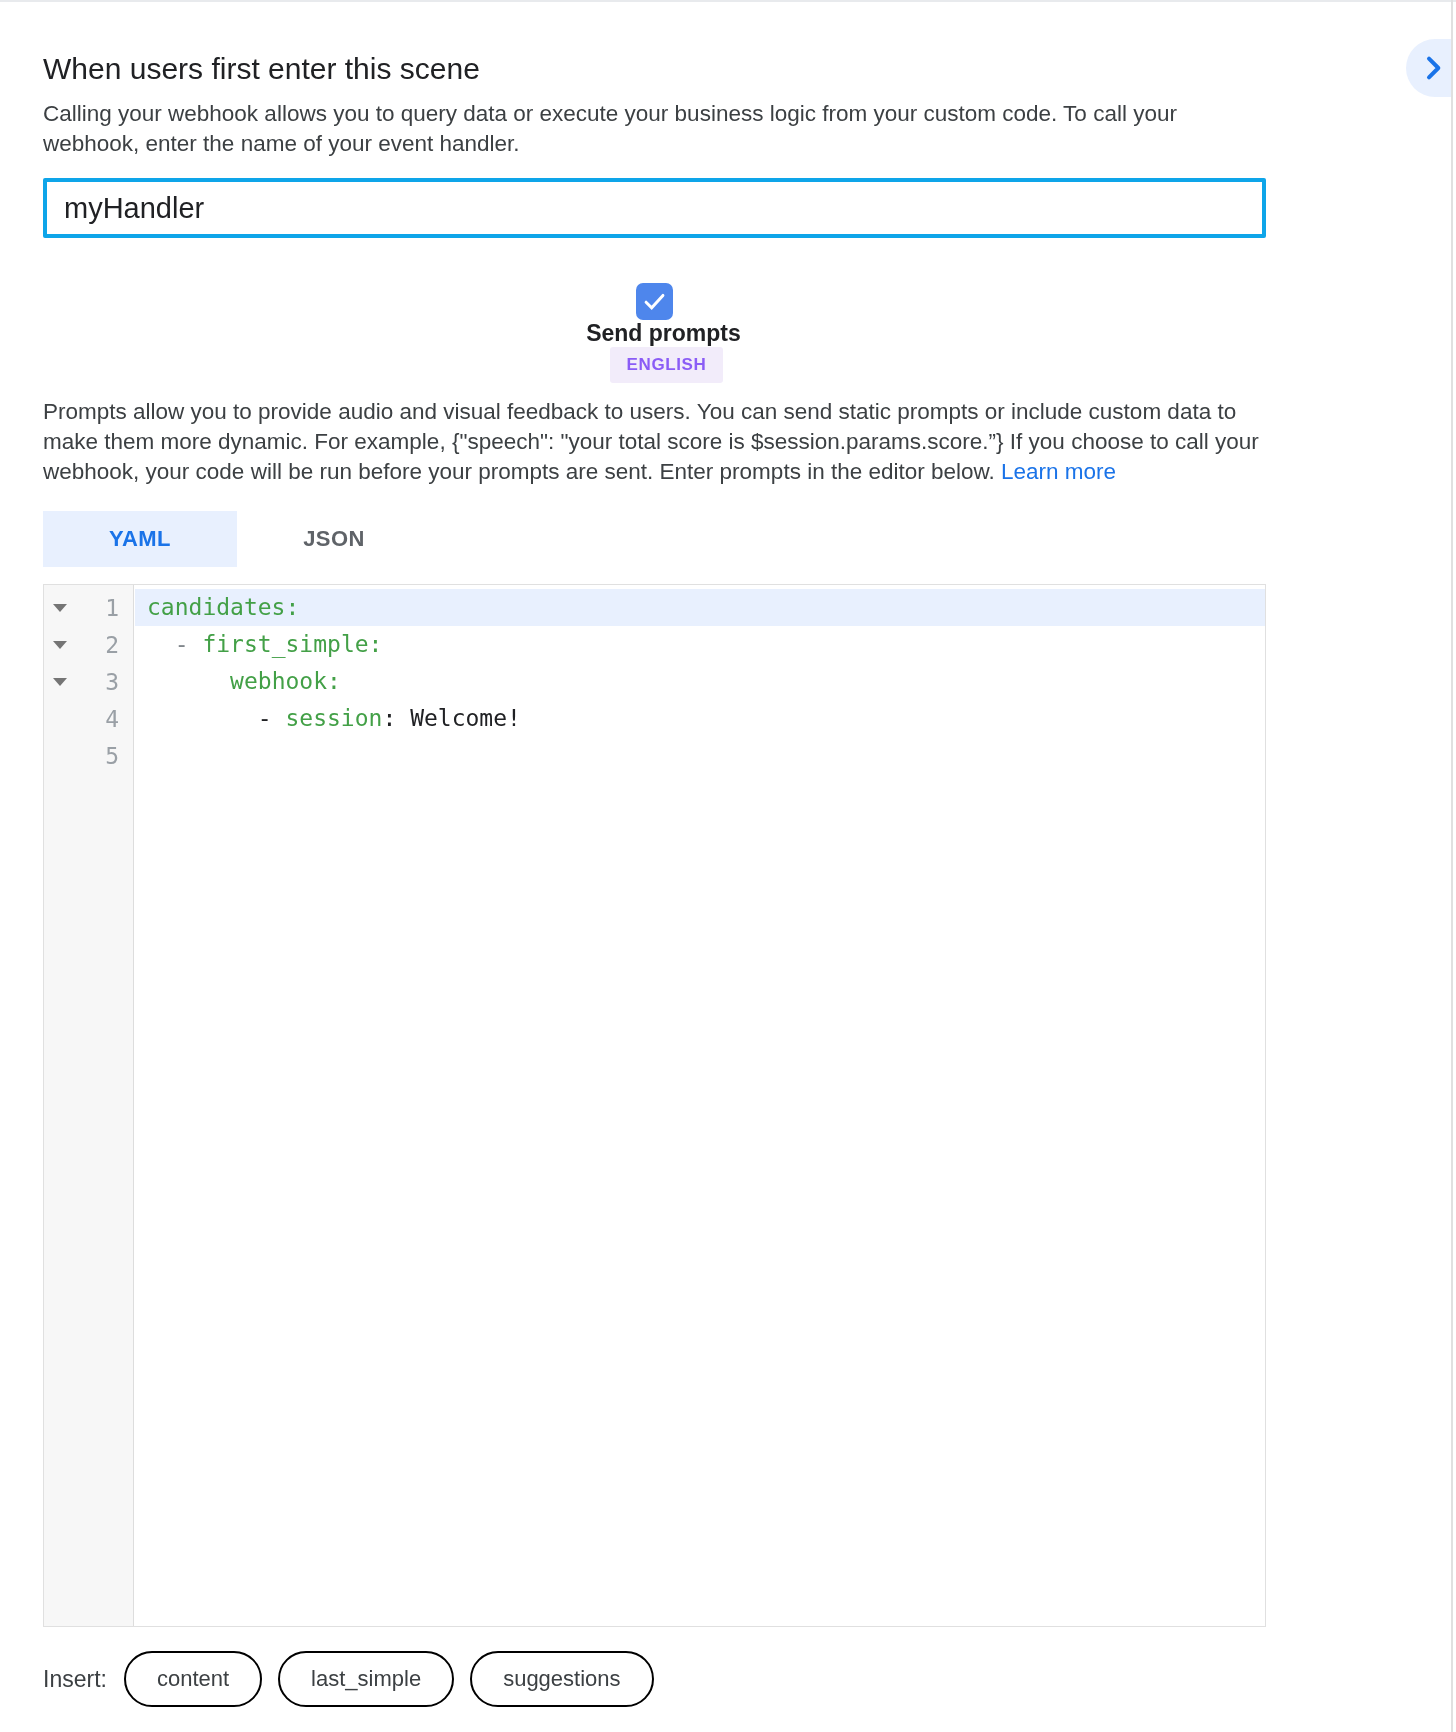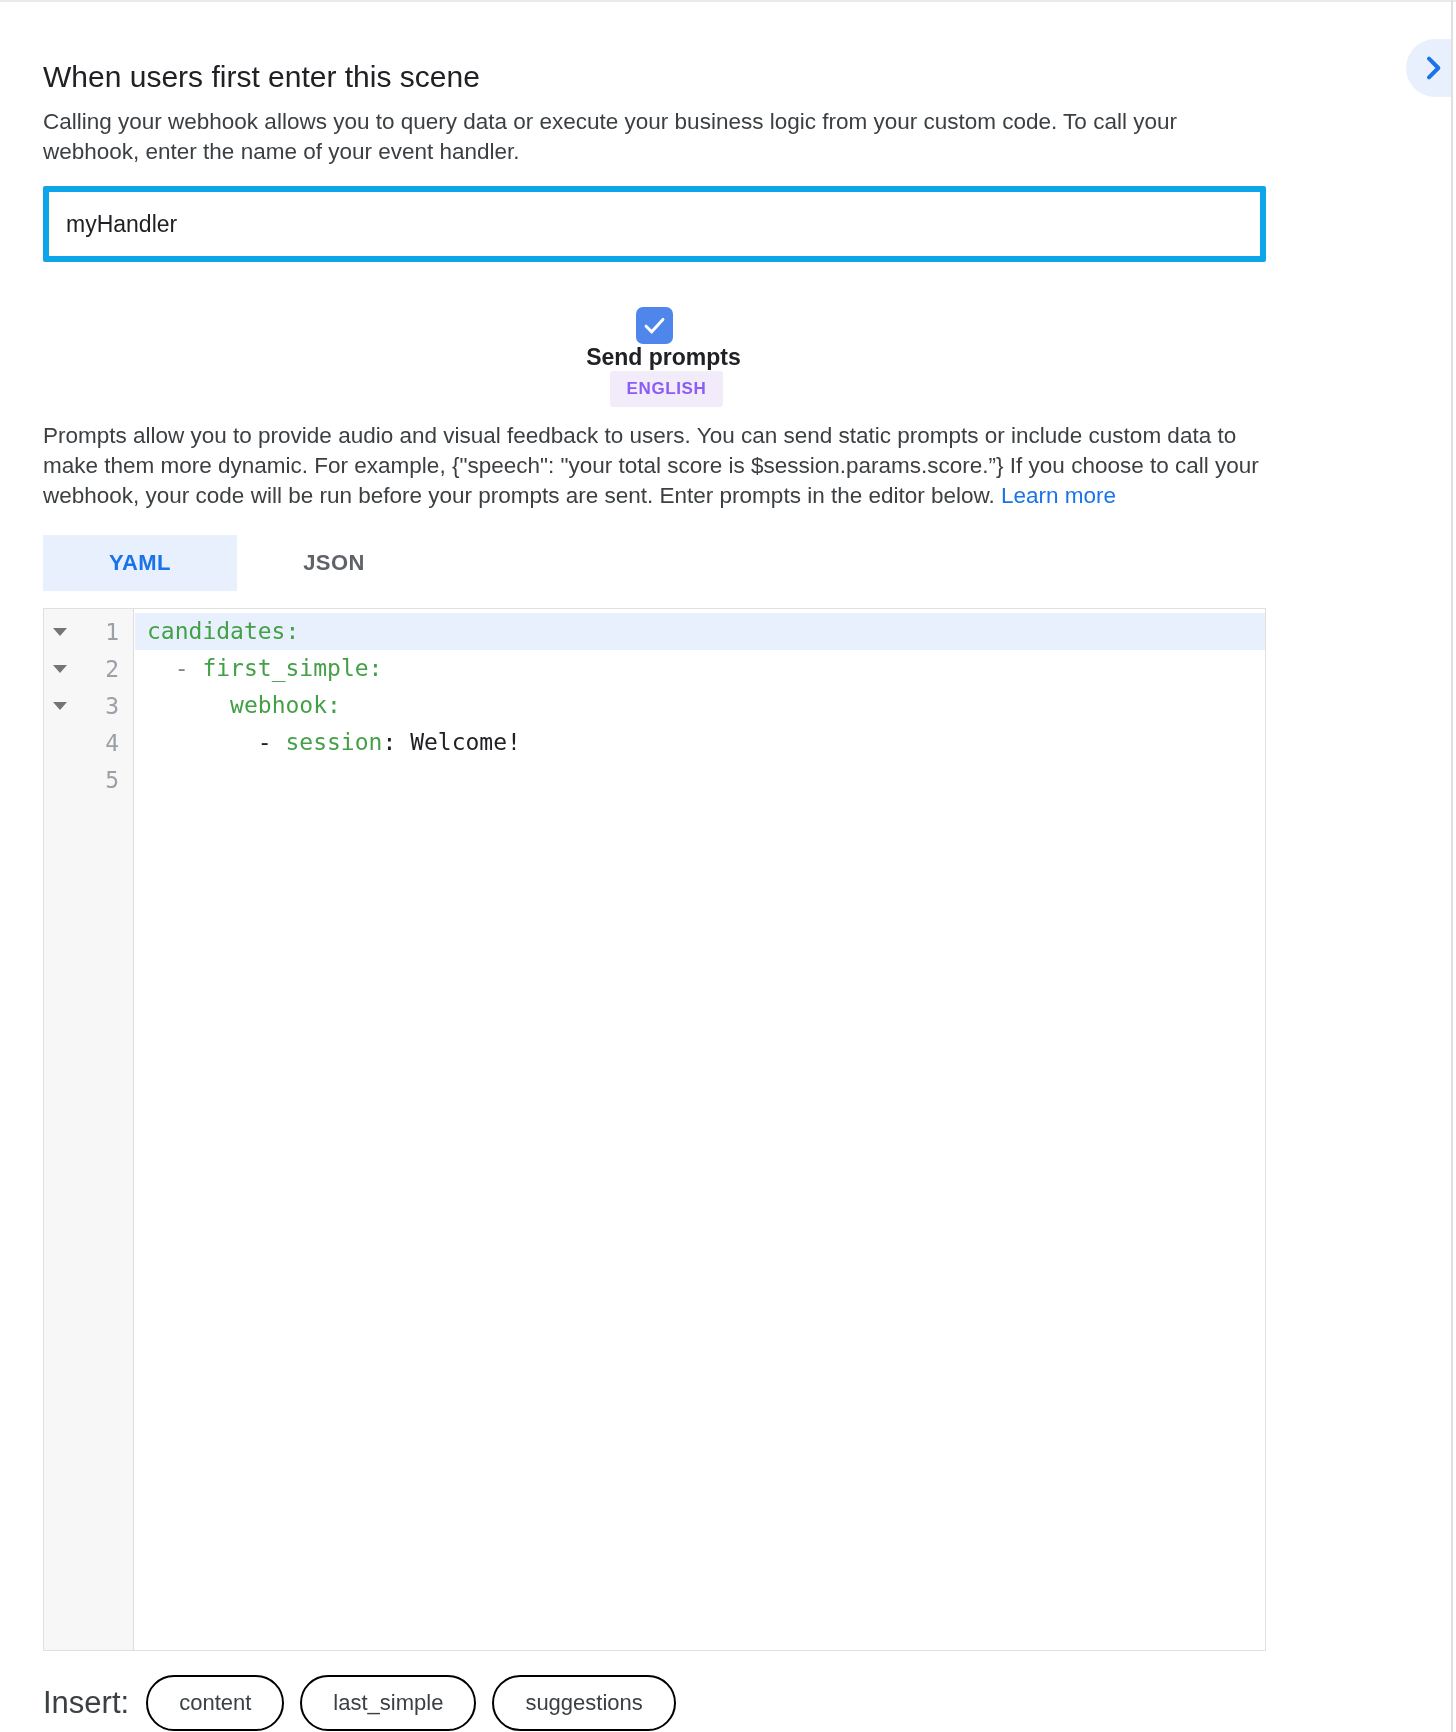--- a/index.html
+++ b/index.html
@@ -4,41 +4,41 @@
 <style>
   * { box-sizing: border-box; margin: 0; padding: 0; }
   html, body { width: 1456px; height: 1732px; background: #ffffff; font-family: "Liberation Sans", sans-serif; overflow: hidden; }
   .top-line { position: absolute; top: 0; left: 0; width: 1456px; height: 2px; background: #e8eaed; }
   .right-line { position: absolute; top: 0; right: 3px; width: 2px; height: 1732px; background: #e0e0e0; }
 
   .collapse-btn { position: absolute; top: 39px; right: 5px; width: 45px; height: 58px;
     background: #e8f0fe; border: none; border-radius: 29px 0 0 29px; cursor: pointer;
     display: flex; align-items: center; justify-content: center; padding-left: 8px; }
 
-  .content { position: absolute; left: 43px; top: 12px; width: 1223px; }
+  .content { position: absolute; left: 43px; top: 4px; width: 1223px; }
 
   .page-title { margin-top: 46px; font-size: 30px; font-weight: 400; color: #202124; line-height: 38px; }
 
   .check-row { display: flex; align-items: center; }
   .row-webhook { margin-top: 42px; }
   .row-prompts { margin-top: 45px; flex-direction: column; }
   .checkbox { width: 37px; height: 37px; background: #4e86ec; border-radius: 7px; flex: 0 0 auto;
     display: flex; align-items: center; justify-content: center; cursor: pointer; }
   .check-label { margin-left: 18px; font-size: 23px; font-weight: 700; color: #202124; }
 
   .badge { margin-left: 24px; background: #f2ecfa; color: #8b5cf6; font-size: 17px; font-weight: 700;
     letter-spacing: 0.6px; padding: 8px 17px; border-radius: 3px; }
 
   .desc { font-size: 22.5px; line-height: 30px; color: #3c4043; }
   .desc-webhook { margin-top: 11px; }
   .desc-prompts { margin-top: 14px; }
   .learn-more { color: #1a73e8; text-decoration: none; cursor: pointer; }
 
-  .handler-input { margin-top: 19px; width: 1223px; height: 76px; border: 6px solid #0ea5e9; border-radius: 2px;
-    font-size: 23px; color: #202124; padding: 0 17px; font-family: "Liberation Sans", sans-serif; outline: none; display: block; }
+  .handler-input { margin-top: 19px; width: 1223px; height: 60px; border: 4px solid #0ea5e9; border-radius: 2px;
+    font-size: 29px; color: #202124; padding: 0 17px; font-family: "Liberation Sans", sans-serif; outline: none; display: block; }
 
   .tabs { margin-top: 24px; display: flex; }
   .tab { width: 194px; height: 56px; display: flex; align-items: center; justify-content: center;
     font-size: 22px; font-weight: 700; letter-spacing: 0.4px; color: #5f6368; cursor: pointer; }
   .tab.active { background: #e8f0fe; color: #1a73e8; }
 
   .editor { margin-top: 17px; position: relative; width: 1223px; height: 1043px;
     border: 1px solid #e0e0e0; background: #ffffff; }
   .gutter { position: absolute; left: 0; top: 0; bottom: 0; width: 90px; background: #f7f7f7;
     border-right: 1px solid #dddddd; padding-top: 4px; }
@@ -50,21 +50,21 @@
     font-family: "DejaVu Sans Mono", monospace; font-size: 23px; color: #9aa0a6; }
   .code { position: absolute; left: 91px; top: 0; right: 0; bottom: 0; padding-top: 4px; cursor: text; }
   .code-line { height: 37px; line-height: 37px; padding-left: 12px; white-space: pre;
     font-family: "DejaVu Sans Mono", monospace; font-size: 23px; }
   .code-line.hl { background: #e8f0fe; }
   .t-key { color: #43a047; }
   .t-meta { color: #80868b; }
   .t-plain { color: #202124; }
 
   .insert-row { margin-top: 24px; display: flex; align-items: center; }
-  .insert-label { font-size: 31px; color: #3c4043; margin-right: 17px; }
+  .insert-label { font-size: 23px; color: #3c4043; margin-right: 17px; }
   .pill { border: 2px solid #000000; background: #ffffff; border-radius: 29px; height: 56px;
     padding: 0 31px; margin-right: 16px; font-size: 22px; color: #3c4043;
     font-family: "Liberation Sans", sans-serif; cursor: pointer; display: flex; align-items: center; }
 </style>
 </head>
 <body>
 
 <div class="top-line"></div>
 <div class="right-line"></div>
 

